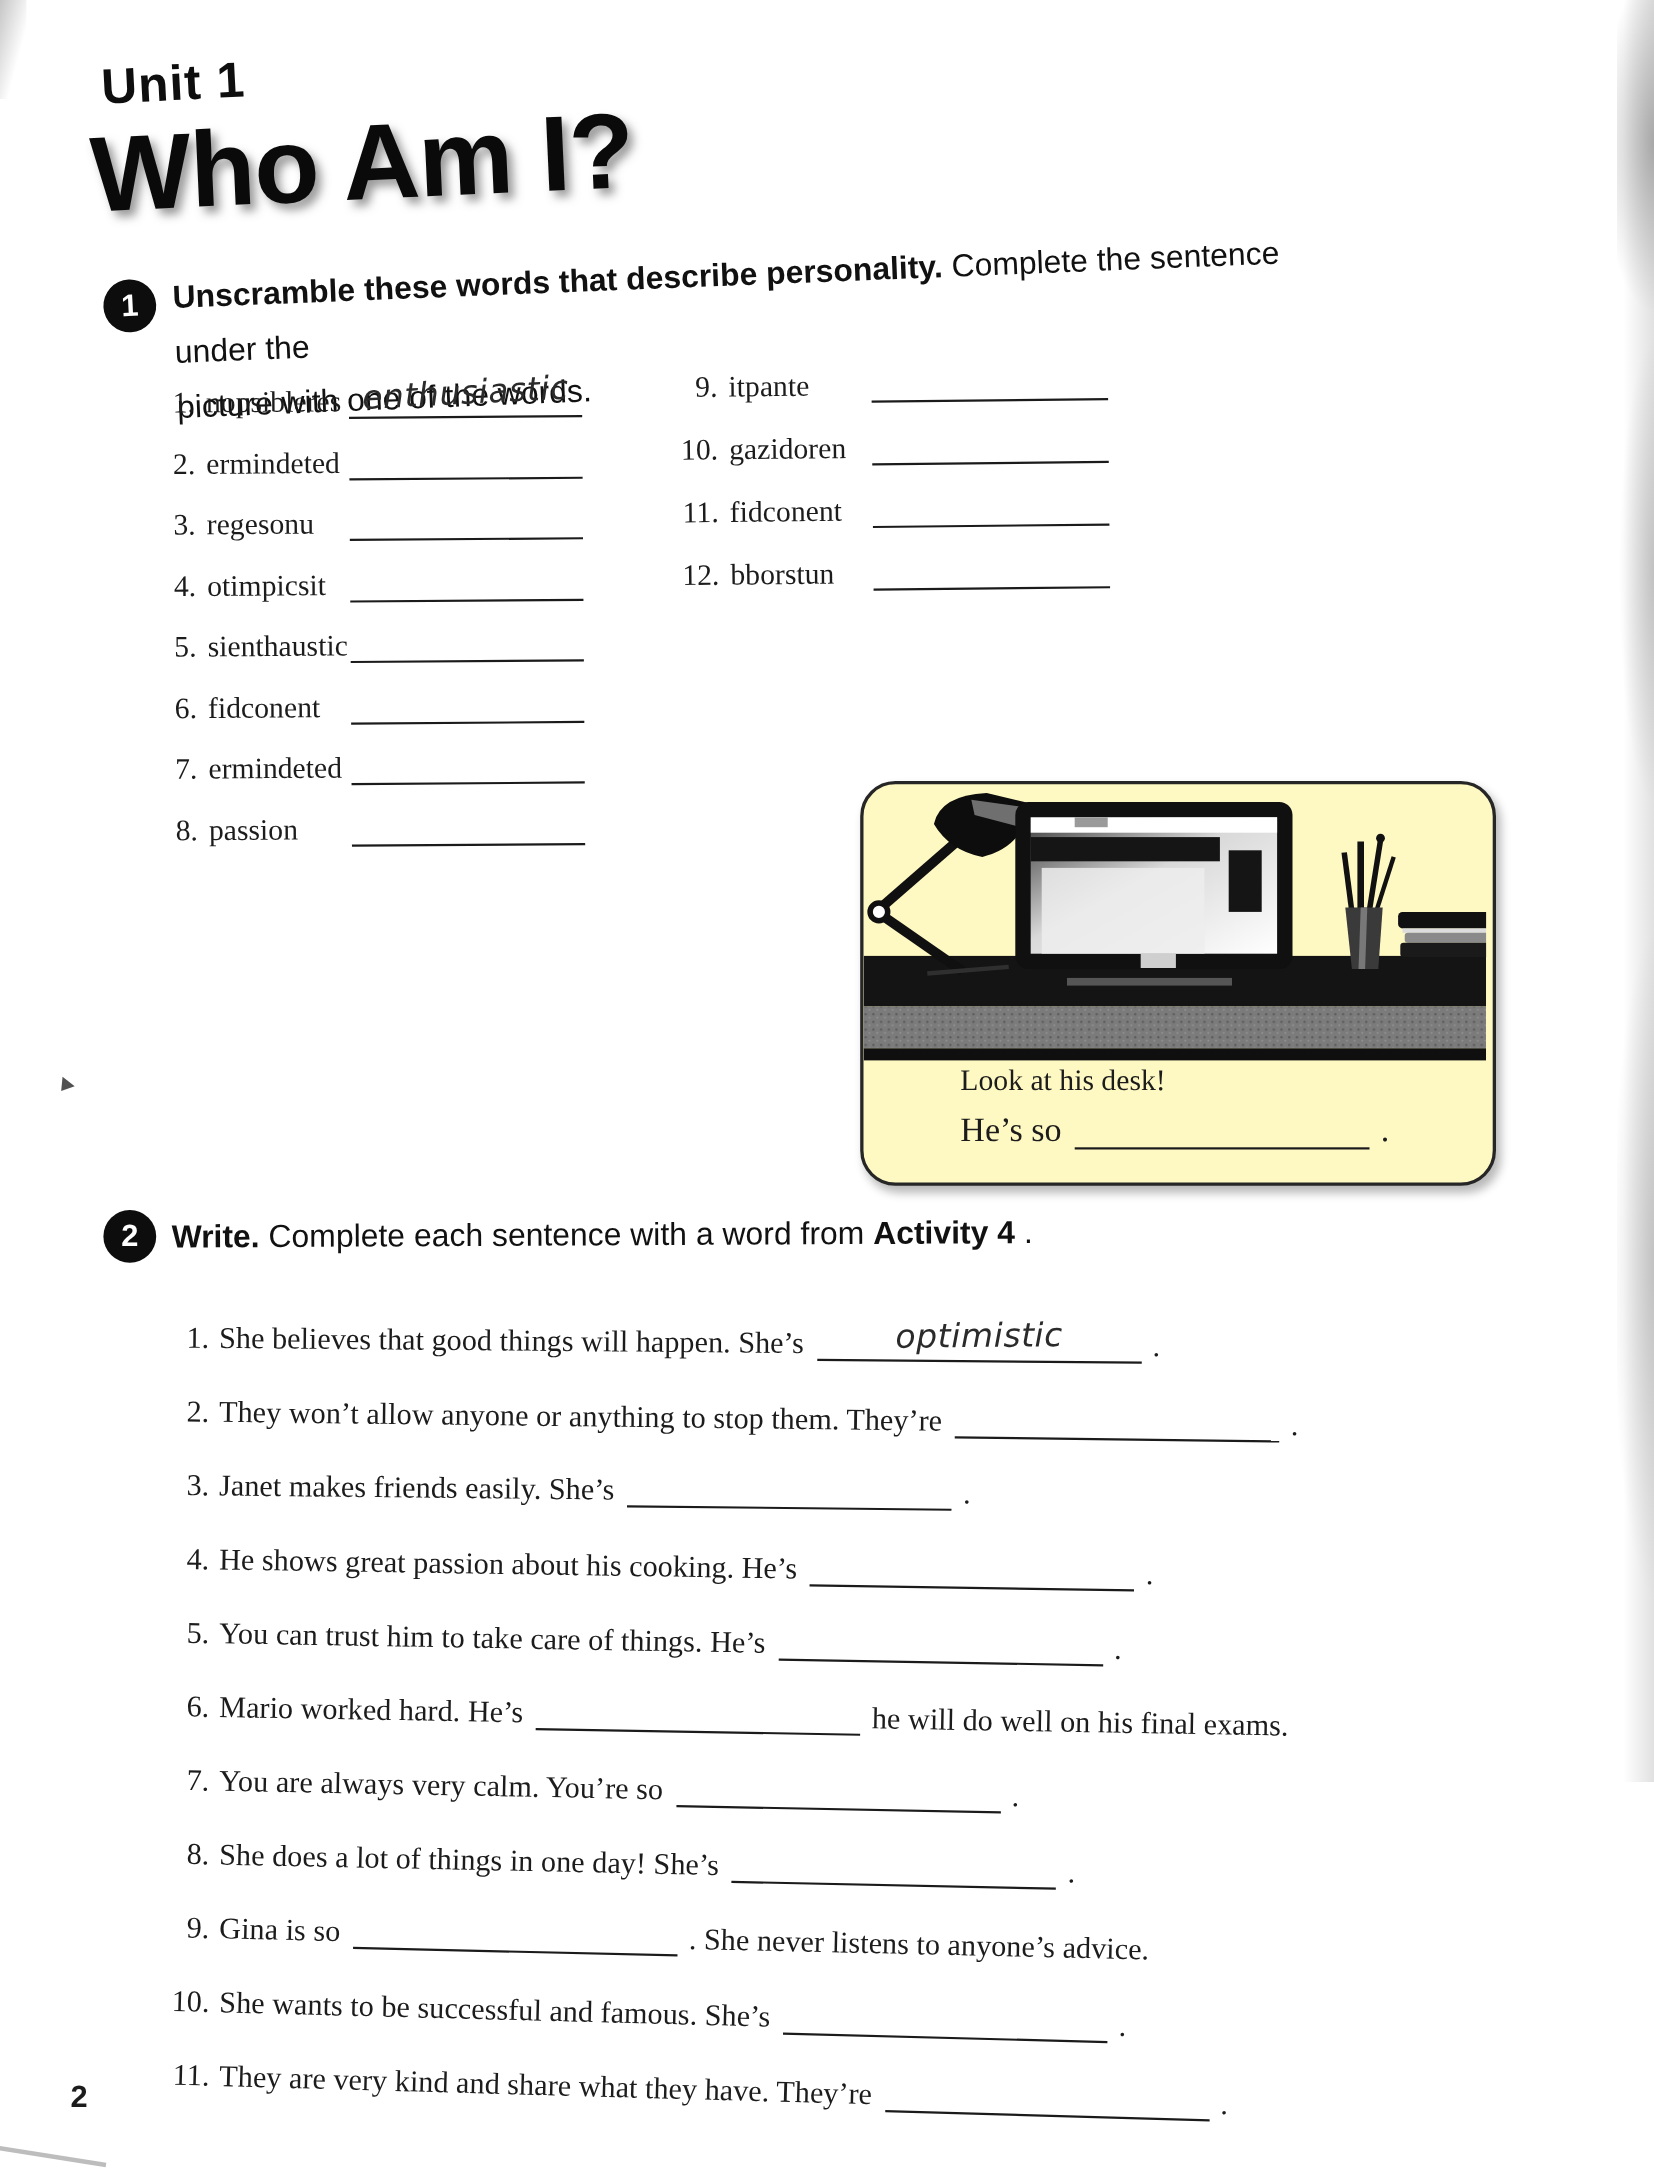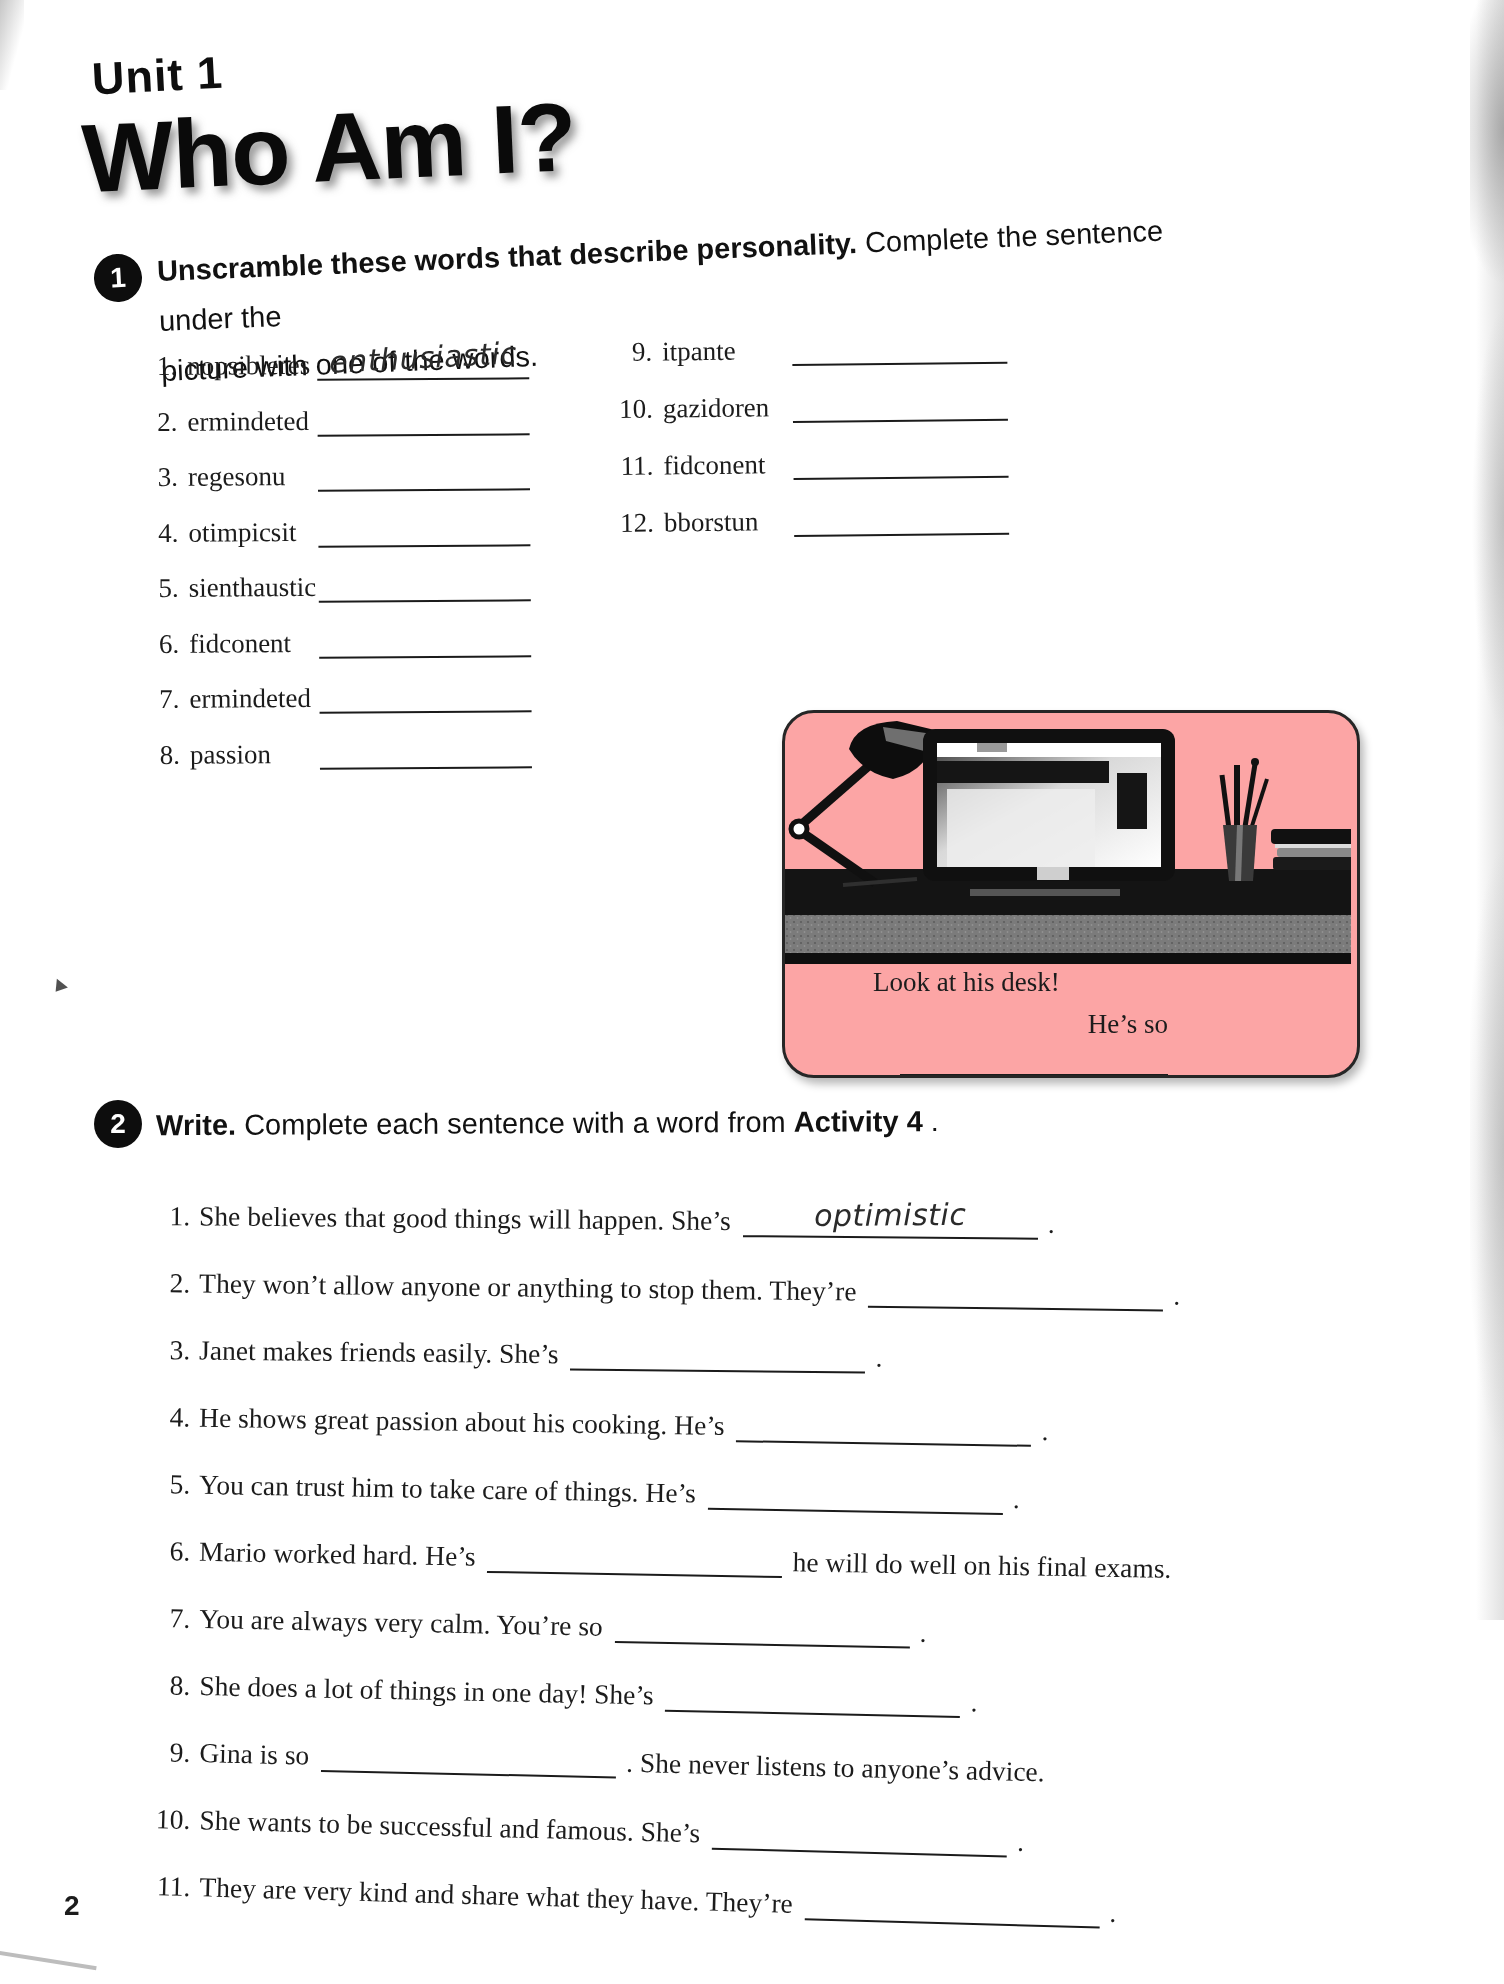--- a/index.html
+++ b/index.html
@@ -57,25 +57,25 @@
   .wordcol-right .w-word{width:118px;}
   .blank{position:relative;border-bottom:2.5px solid #1b1b1b;height:34px;}
   .w-blank{margin-left:12px;}
   .wordcol-left .w-blank{width:212px;}
   .wordcol-right .w-blank{width:215px;}
   .handwrite{font-family:"DejaVu Sans",sans-serif;font-style:italic;font-size:30px;color:#2b2b2b;
     letter-spacing:.5px;white-space:nowrap;}
   .w-answer{position:absolute;left:50%;bottom:3px;transform:translateX(-50%) rotate(-2.5deg);}
 
   
-  .picture-card{position:absolute;left:782px;top:710px;width:572px;height:362px;background:#fca5a5;
+  .picture-card{position:absolute;left:782px;top:710px;width:572px;height:362px;background:#fef9c3;
     border:3px solid #262626;border-radius:32px;box-shadow:4px 6px 9px rgba(0,0,0,.28);overflow:hidden;}
   .picture-card svg{position:absolute;top:4px;left:0;}
   .cap-line1{position:absolute;left:88px;top:254px;font-size:27px;}
-  .cap-line2{position:absolute;left:103px;top:296px;font-size:27px;display:flex;align-items:flex-end;flex-direction:column;}
+  .cap-line2{position:absolute;left:88px;top:296px;font-size:31px;display:flex;align-items:flex-end;}
   .cap-blank{width:268px;margin-left:12px;height:34px;}
   .cap-suffix{margin-left:10px;}
 
   
   .sent-list{position:absolute;left:150px;top:1192px;width:1340px;font-size:27.5px;}
   .sent-row{display:flex;align-items:flex-end;height:40px;margin-bottom:27px;transform-origin:left bottom;}
   .s-num{width:40px;text-align:right;margin-right:9px;white-space:nowrap;}
   .s-before,.s-after{white-space:nowrap;}
   .s-blank{width:295px;margin-left:12px;height:34px;}
   .s-after{margin-left:10px;}

